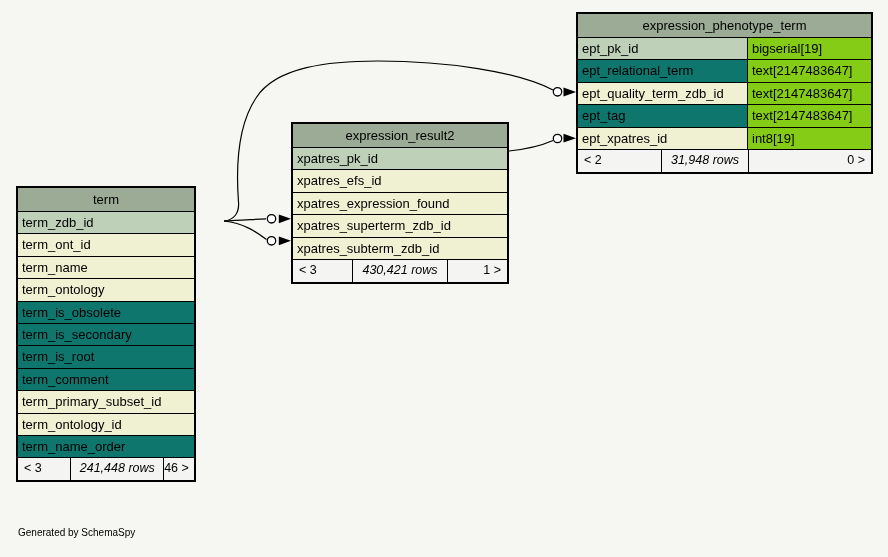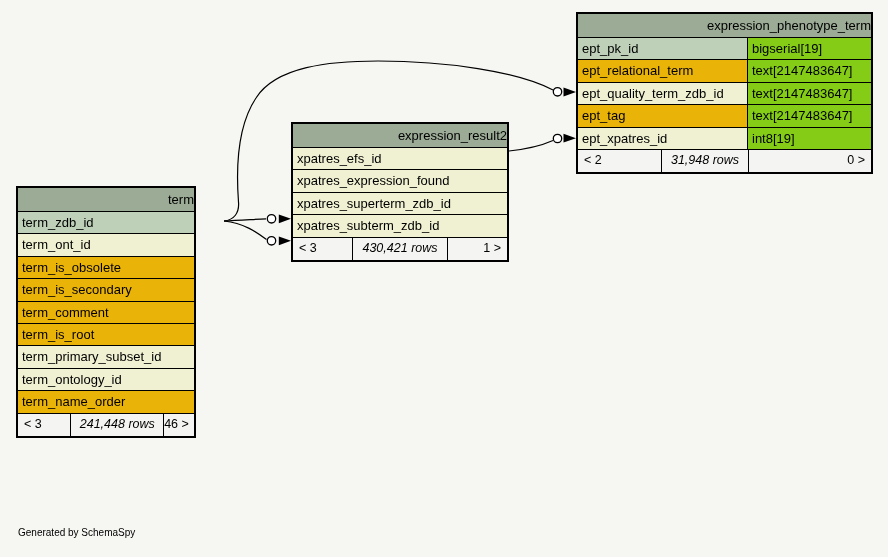--- a/index.html
+++ b/index.html
@@ -14,40 +14,40 @@
     position:absolute;
     border:2px solid #000;
     background:#fff;
     box-sizing:border-box;
     font-size:13px;
   }
   .tbl-header{
     height:23px;line-height:23px;
     background:#9cab96;
     border-bottom:1px solid #000;
-    text-align:right;
+    text-align:center;
     overflow:hidden;white-space:nowrap;
   }
   .tbl-row{
     height:22.4px;line-height:22.4px;
     border-bottom:1px solid #000;
     box-sizing:border-box;
     display:flex;
     overflow:hidden;white-space:nowrap;
   }
   .tbl-row .name-cell{
     padding-left:4px;flex:1 1 auto;overflow:hidden;white-space:nowrap;
   }
   .tbl-row .name-cell.fixed{flex:0 0 170px;border-right:1px solid #000;box-sizing:border-box;}
   .tbl-row .type-cell{
     padding-left:4px;flex:1 1 auto;background:#84cc16;overflow:hidden;white-space:nowrap;
   }
   .pk{background:#bed1b8;}
   .idx{background:#f0f0d2;}
-  .plain{background:#eab308;}
+  .plain{background:#0f766e;}
   .tbl-footer{
     height:22px;line-height:21px;
     background:#f4f4f2;
     display:flex;
     font-size:12.5px;
   }
   .tbl-footer .fcell{box-sizing:border-box;overflow:hidden;white-space:nowrap;}
   .tbl-footer .f-left{padding-left:6px;border-right:1px solid #000;}
   .tbl-footer .f-mid{text-align:center;border-right:1px solid #000;font-style:italic;}
   .tbl-footer .f-right{flex:1 1 auto;text-align:right;padding-right:6px;}
@@ -75,50 +75,59 @@
 <div class="canvas">
 
   <div class="dbtable" id="table-term">
     <div class="tbl-header">term</div>
     <div class="tbl-row pk">
         <span class="name-cell">term_zdb_id</span>
       </div>
     <div class="tbl-row idx">
         <span class="name-cell">term_ont_id</span>
       </div>
+    <div class="tbl-row idx">
+        <span class="name-cell">term_name</span>
+      </div>
+    <div class="tbl-row idx">
+        <span class="name-cell">term_ontology</span>
+      </div>
     <div class="tbl-row plain">
         <span class="name-cell">term_is_obsolete</span>
       </div>
     <div class="tbl-row plain">
         <span class="name-cell">term_is_secondary</span>
       </div>
     <div class="tbl-row plain">
-        <span class="name-cell">term_comment</span>
+        <span class="name-cell">term_is_root</span>
       </div>
     <div class="tbl-row plain">
-        <span class="name-cell">term_is_root</span>
+        <span class="name-cell">term_comment</span>
       </div>
     <div class="tbl-row idx">
         <span class="name-cell">term_primary_subset_id</span>
       </div>
     <div class="tbl-row idx">
         <span class="name-cell">term_ontology_id</span>
       </div>
     <div class="tbl-row plain">
         <span class="name-cell">term_name_order</span>
       </div>
     <div class="tbl-footer">
       <span class="fcell f-left">&lt; 3</span>
       <span class="fcell f-mid">241,448 rows</span>
       <span class="fcell f-right">46 &gt;</span>
     </div>
   </div>
 
   <div class="dbtable" id="table-er2">
     <div class="tbl-header">expression_result2</div>
+    <div class="tbl-row pk">
+        <span class="name-cell">xpatres_pk_id</span>
+      </div>
     <div class="tbl-row idx">
         <span class="name-cell">xpatres_efs_id</span>
       </div>
     <div class="tbl-row idx">
         <span class="name-cell">xpatres_expression_found</span>
       </div>
     <div class="tbl-row idx">
         <span class="name-cell">xpatres_superterm_zdb_id</span>
       </div>
     <div class="tbl-row idx">

